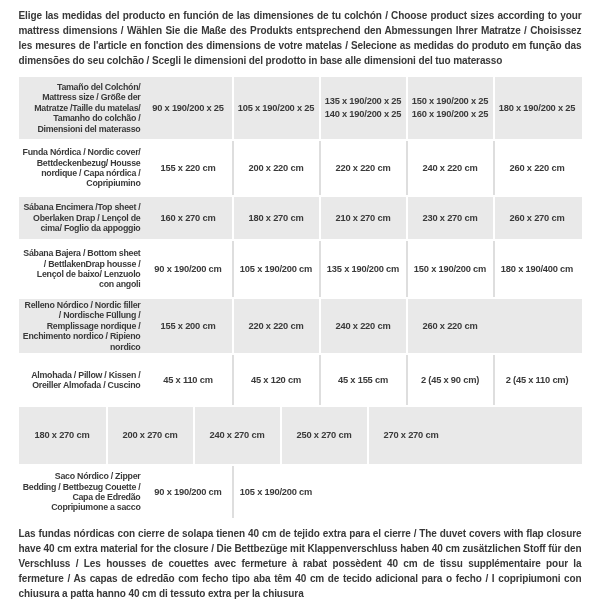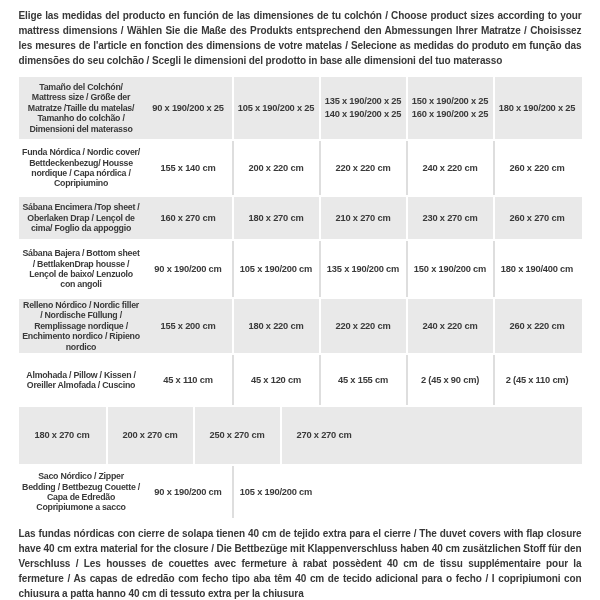--- a/index.html
+++ b/index.html
@@ -17,21 +17,21 @@
   .sizes-table{margin-top:9px;}
   .row{
     display:flex;align-items:center;margin-bottom:2px;
   }
   .row.gray{background:#e9e9e9;}
   .row.white{background:#ffffff;}
   .cell{box-sizing:border-box;}
   .cell.label{
     width:126px;padding-left:3px;padding-right:4px;
     font-size:8.8px;font-weight:bold;line-height:1.18;
-    letter-spacing:-0.25px;text-align:center;
+    letter-spacing:-0.25px;text-align:right;
   }
   .cell.val{
     width:87px;flex:0 0 auto;text-align:center;
     font-size:9.3px;font-weight:bold;letter-spacing:-0.2px;
     line-height:1.35;white-space:pre-line;
     align-self:stretch;display:flex;align-items:center;justify-content:center;
   }
   .row.gray .cell.val.sep{border-left:2px solid #ffffff;}
   .row.white .cell.val.sep{border-left:2px solid #dedede;}
   .footnote{margin-top:8px;}
@@ -51,21 +51,21 @@
       <div class="cell val sep">105 x 190/200 x 25</div>
       <div class="cell val sep">135 x 190/200 x 25
 140 x 190/200 x 25</div>
       <div class="cell val sep">150 x 190/200 x 25
 160 x 190/200 x 25</div>
       <div class="cell val sep">180 x 190/200 x 25</div>
     </div>
 
     <div class="row white" style="height:54px">
       <div class="cell label">Funda Nórdica / Nordic cover/ Bettdeckenbezug/ Housse nordique / Capa nórdica / Copripiumino</div>
-      <div class="cell val">155 x 140 cm</div>
+      <div class="cell val">155 x 220 cm</div>
       <div class="cell val sep">200 x 220 cm</div>
       <div class="cell val sep">220 x 220 cm</div>
       <div class="cell val sep">240 x 220 cm</div>
       <div class="cell val sep">260 x 220 cm</div>
     </div>
 
     <div class="row gray" style="height:42px">
       <div class="cell label">Sábana Encimera /Top sheet / Oberlaken Drap / Lençol de cima/ Foglio da appoggio</div>
       <div class="cell val">160 x 270 cm</div>
       <div class="cell val sep">180 x 270 cm</div>
@@ -79,38 +79,38 @@
       <div class="cell val">90 x 190/200 cm</div>
       <div class="cell val sep">105 x 190/200 cm</div>
       <div class="cell val sep">135 x 190/200 cm</div>
       <div class="cell val sep">150 x 190/200 cm</div>
       <div class="cell val sep">180 x 190/400 cm</div>
     </div>
 
     <div class="row gray" style="height:54px">
       <div class="cell label">Relleno Nórdico / Nordic filler / Nordische Füllung / Remplissage nordique / Enchimento nordico / Ripieno nordico</div>
       <div class="cell val">155 x 200 cm</div>
-      <div class="cell val sep">180 x 220 cm</div>
       <div class="cell val sep">220 x 220 cm</div>
       <div class="cell val sep">240 x 220 cm</div>
       <div class="cell val sep">260 x 220 cm</div>
     </div>
 
     <div class="row white" style="height:50px">
       <div class="cell label">Almohada / Pillow / Kissen / Oreiller Almofada / Cuscino</div>
       <div class="cell val">45 x 110 cm</div>
       <div class="cell val sep">45 x 120 cm</div>
       <div class="cell val sep">45 x 155 cm</div>
       <div class="cell val sep">2 (45 x 90 cm)</div>
       <div class="cell val sep">2 (45 x 110 cm)</div>
     </div>
 
     <div class="row gray" style="height:57px">
       <div class="cell val">180 x 270 cm</div>
       <div class="cell val sep">200 x 270 cm</div>
+      <div class="cell val sep">240 x 270 cm</div>
       <div class="cell val sep">250 x 270 cm</div>
       <div class="cell val sep">270 x 270 cm</div>
     </div>
 
     <div class="row white" style="height:52px">
       <div class="cell label">Saco Nórdico / Zipper Bedding / Bettbezug Couette / Capa de Edredão Copripiumone a sacco</div>
       <div class="cell val">90 x 190/200 cm</div>
       <div class="cell val sep">105 x 190/200 cm</div>
       <div class="cell val"></div>
       <div class="cell val"></div>

